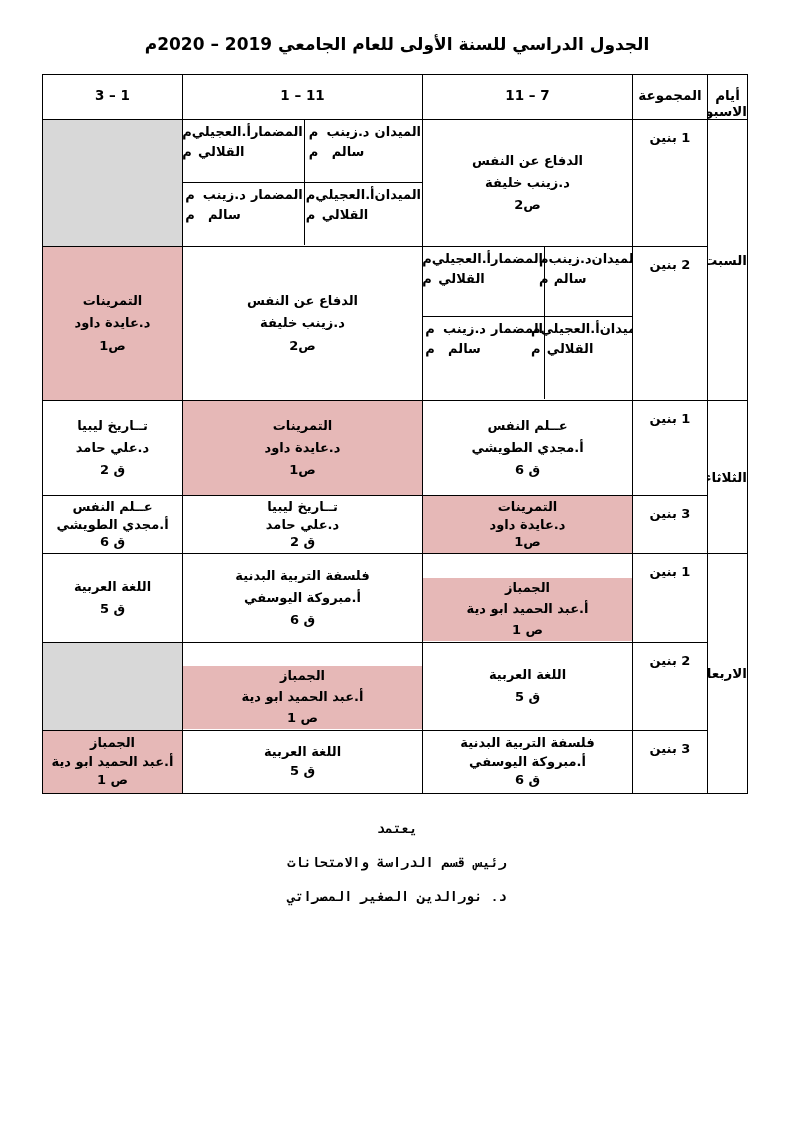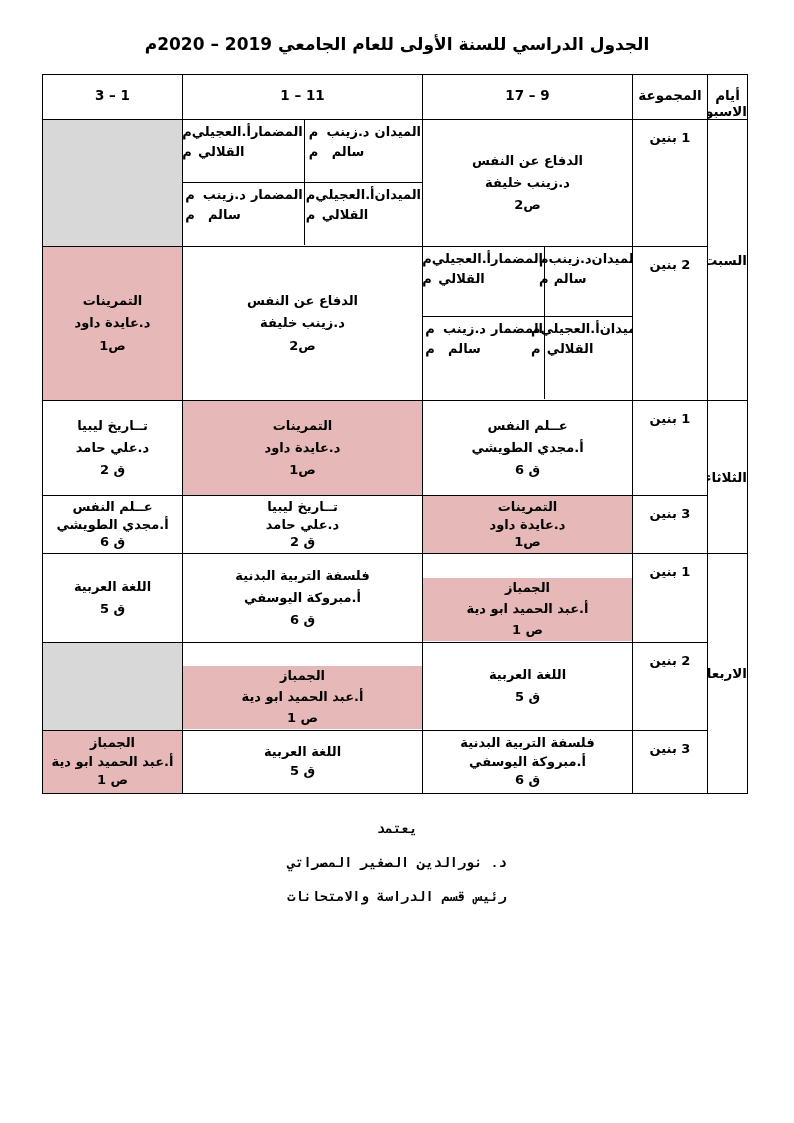--- a/index.html
+++ b/index.html
@@ -48,21 +48,21 @@
         <col style="width:75px">
         <col style="width:210px">
         <col style="width:240px">
         <col style="width:140px">
     </colgroup>
 
     <tbody>
         <tr class="hrow" style="height:38px">
       <td>أيام الاسبوع</td>
       <td>المجموعة</td>
-      <td>9 – 17</td>
+      <td>7 – 11</td>
       <td>11 – 1</td>
       <td>1 – 3</td>
     </tr>
 
     <tr style="height:127px">
       <td class="day" rowspan="2">السبت</td>
       <td class="grp">1 بنين</td>
       <td>
         <div class="cell">
           <div>الدفاع عن النفس</div>
@@ -263,17 +263,17 @@
           <div>أ.عبد الحميد ابو دية</div>
           <div>ص 1</div>
         </div>
       </td>
     </tr>
   </tbody>
     </table>
 
   <div class="footer">
     <div>يعتمد</div>
+    <div>رئيس قسم الدراسة والامتحانات</div>
     <div>د. نورالدين الصغير المصراتي</div>
-    <div>رئيس قسم الدراسة والامتحانات</div>
   </div>
 
 </div>
 
 </body></html>

